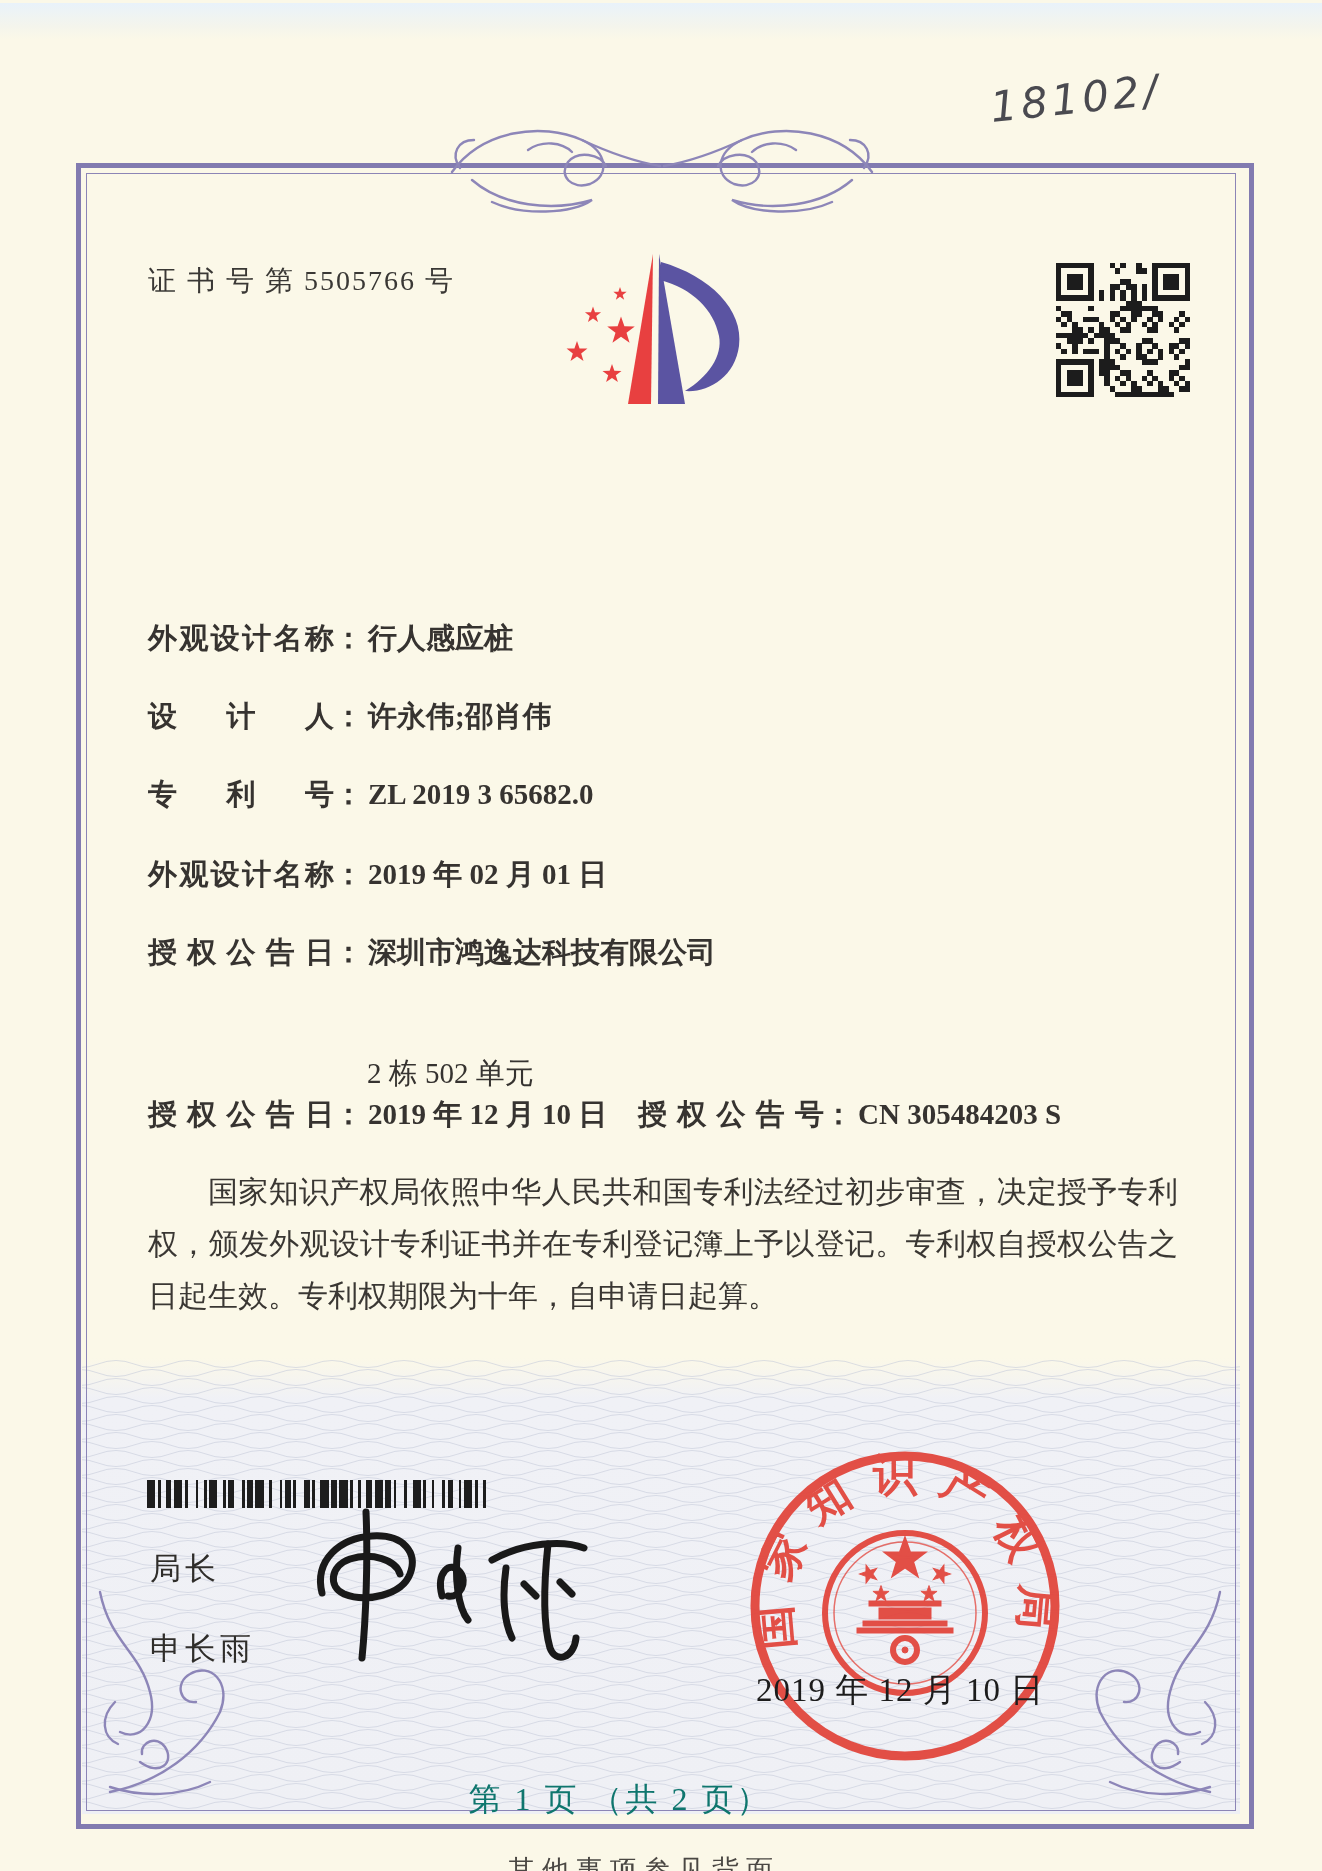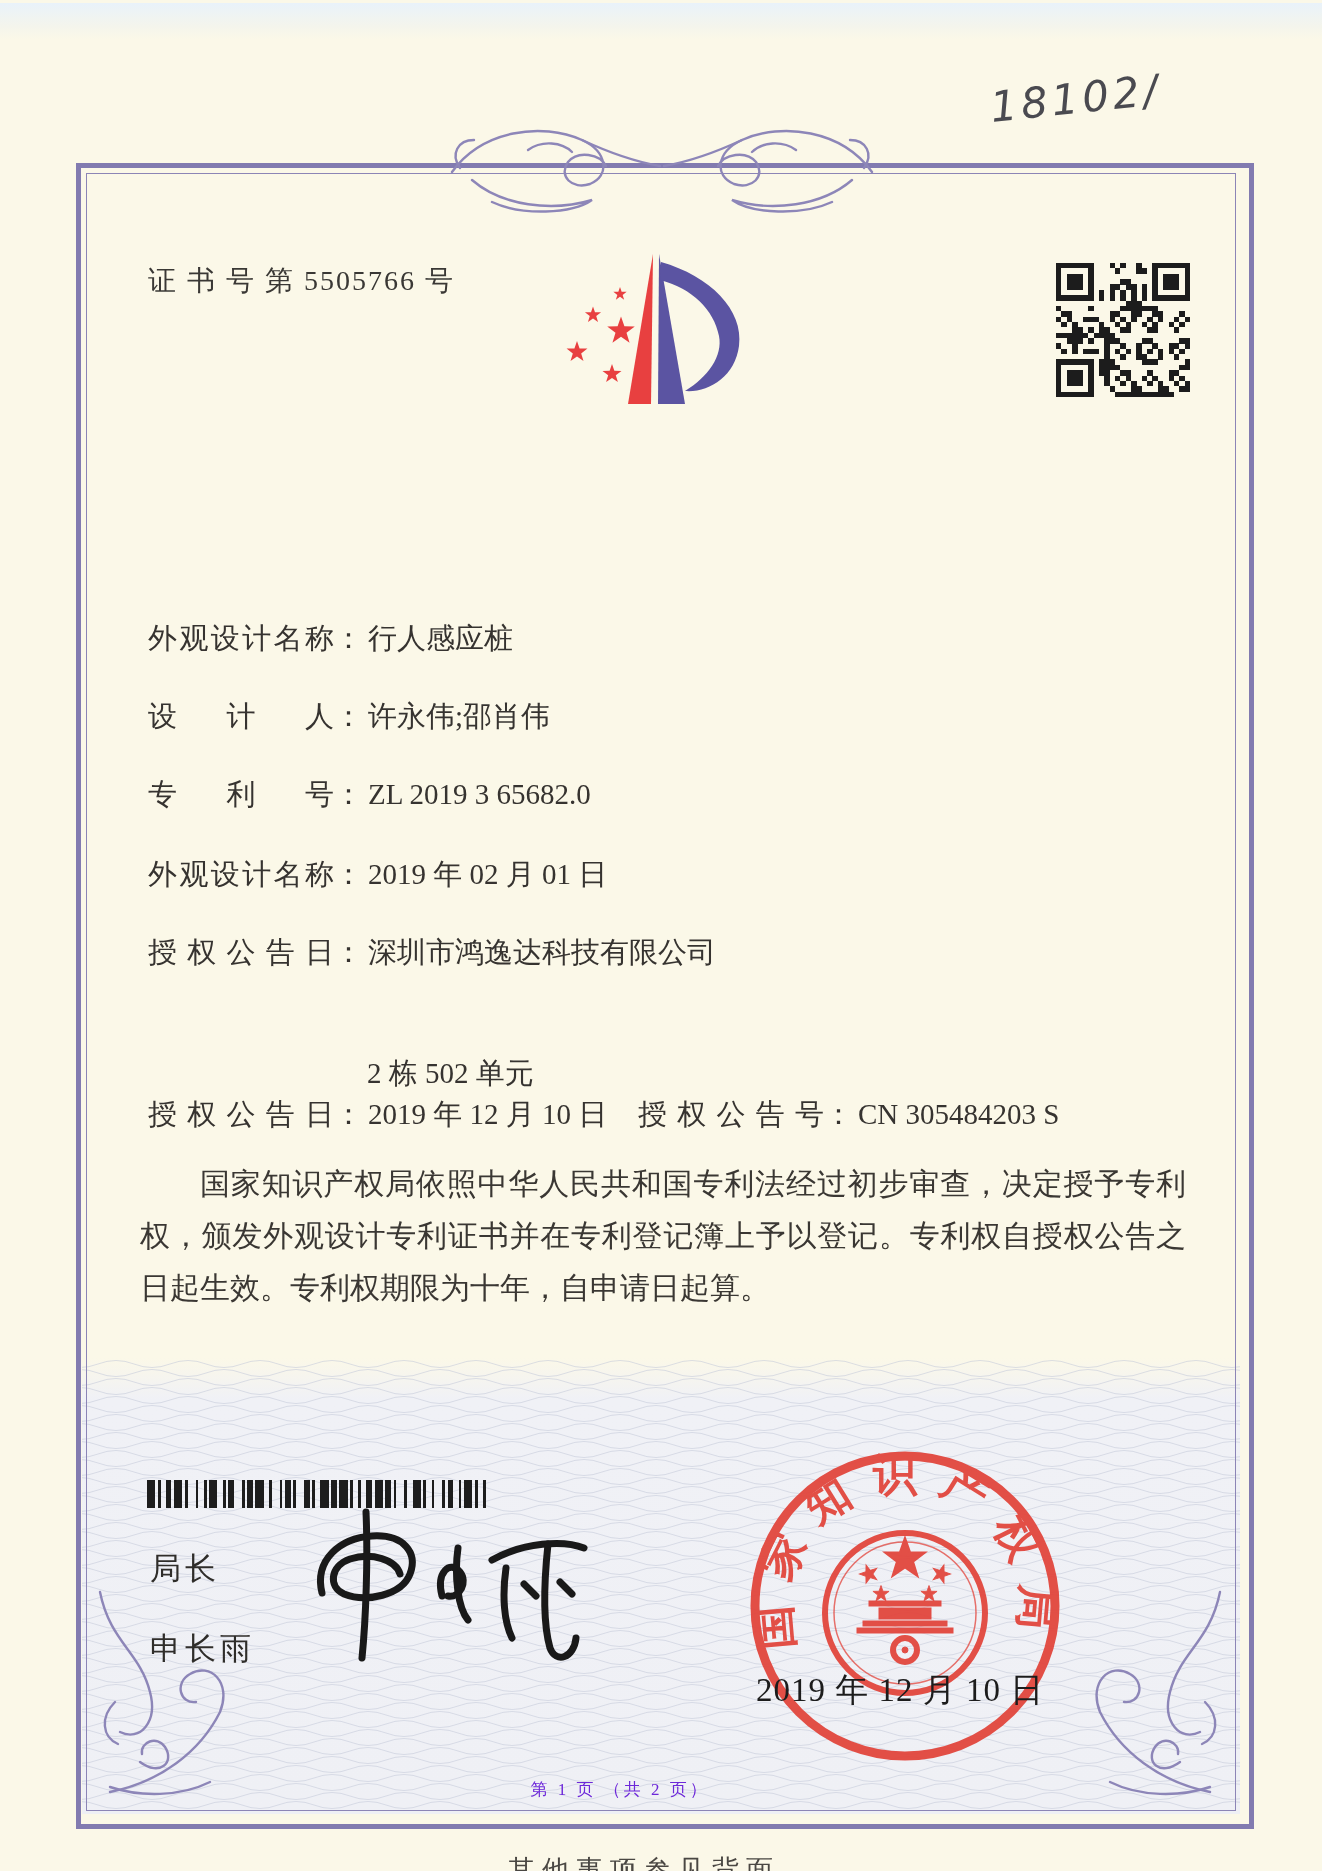--- a/index.html
+++ b/index.html
@@ -22,46 +22,46 @@
   .waves svg{display:block;width:100%;height:100%;}
   .wave{fill:none;stroke:#c7ccda;stroke-width:1;opacity:.6;}
   
   .orn path{fill:none;stroke:#8d86b8;stroke-width:2.4;stroke-linecap:round;}
   
   .handnote{position:absolute;left:990px;top:74px;font-family:"DejaVu Sans",sans-serif;
     font-style:italic;font-size:42px;color:#4a4a50;transform:rotate(-6deg);letter-spacing:4px;}
   .certno{position:absolute;left:148px;top:262px;font-size:28px;letter-spacing:2px;color:#3a3835;}
   .title{position:absolute;left:340px;top:452px;width:560px;text-align:center;
     font-size:56px;font-weight:700;letter-spacing:6px;color:#2b2926;}
-  .row{position:absolute;left:148px;width:1060px;font-size:29px;color:#363330;white-space:nowrap;line-height:1.25;}
+  .row{position:absolute;left:148px;width:1060px;font-size:29px;color:#363330;white-space:nowrap;line-height:1.25;font-weight:bold;}
   .lbl{display:inline-block;width:186px;text-align:justify;text-align-last:justify;}
   .colon{display:inline-block;}
   .val{margin-left:5px;}
   .pair2{position:absolute;left:490px;top:0;}
   .addr2{position:absolute;left:367px;top:1054px;font-size:29px;color:#363330;}
   .paras{position:absolute;left:132px;top:1150px;width:1062px;font-size:30px;
     line-height:52px;text-align:justify;color:#3a3733;}
-  .paras p{margin:8px;text-indent:2em;}
+  .paras p{margin:16px;text-indent:2em;}
   
   .barcode{position:absolute;left:147px;top:1480px;width:345px;height:28px;display:flex;}
   .bc-bar{background:#1d1d1d;height:100%;}
   .bc-gap{background:transparent;height:100%;}
   .director{position:absolute;left:150px;top:1548px;font-size:31px;color:#2f2d2a;letter-spacing:4px;}
   .director-name{position:absolute;left:150px;top:1628px;font-size:31px;color:#2f2d2a;letter-spacing:4px;}
   .sig svg path{fill:none;stroke:#191919;stroke-width:7;stroke-linecap:round;stroke-linejoin:round;}
   .sig{position:absolute;left:292px;top:1498px;}
   
   .seal{position:absolute;left:742px;top:1443px;opacity:.94;}
   .seal-ring{fill:none;stroke:#e2453c;stroke-width:9;}
   .seal-arc{fill:#e2453c;font-size:44px;font-weight:700;letter-spacing:20px;}
   .emblem{fill:#e2453c;stroke:#e2453c;}
   .seal-date{position:absolute;left:756px;top:1668px;font-size:33px;color:#1c1c1c;
     letter-spacing:1px;white-space:nowrap;}
   .footer{position:absolute;left:420px;top:1778px;width:400px;text-align:center;
-    font-size:17px;letter-spacing:3px;color:#6d28d9;}
+    font-size:32px;letter-spacing:3px;color:#0f766e;}
   .cutoff{position:absolute;left:508px;top:1852px;height:19px;overflow:hidden;
     font-size:27px;letter-spacing:7px;color:#4a4743;}
   
   .logo{position:absolute;left:558px;top:252px;}
   .qr{position:absolute;left:1056px;top:263px;width:134px;height:134px;}
   .qr svg{display:block;width:100%;height:100%;}
 </style>
 </head>
 <body>
 

